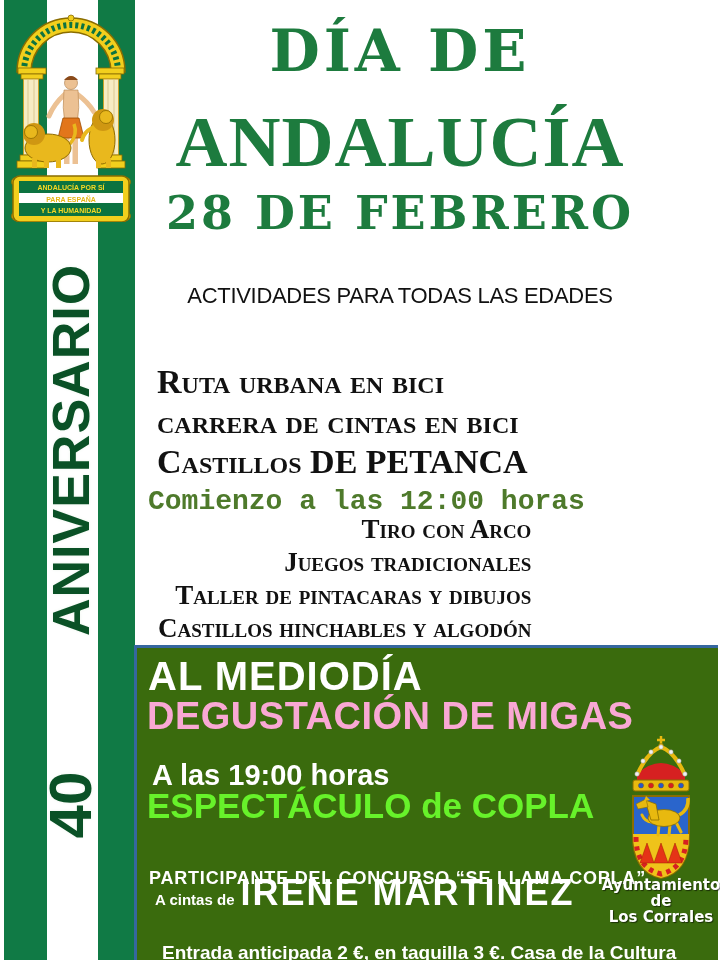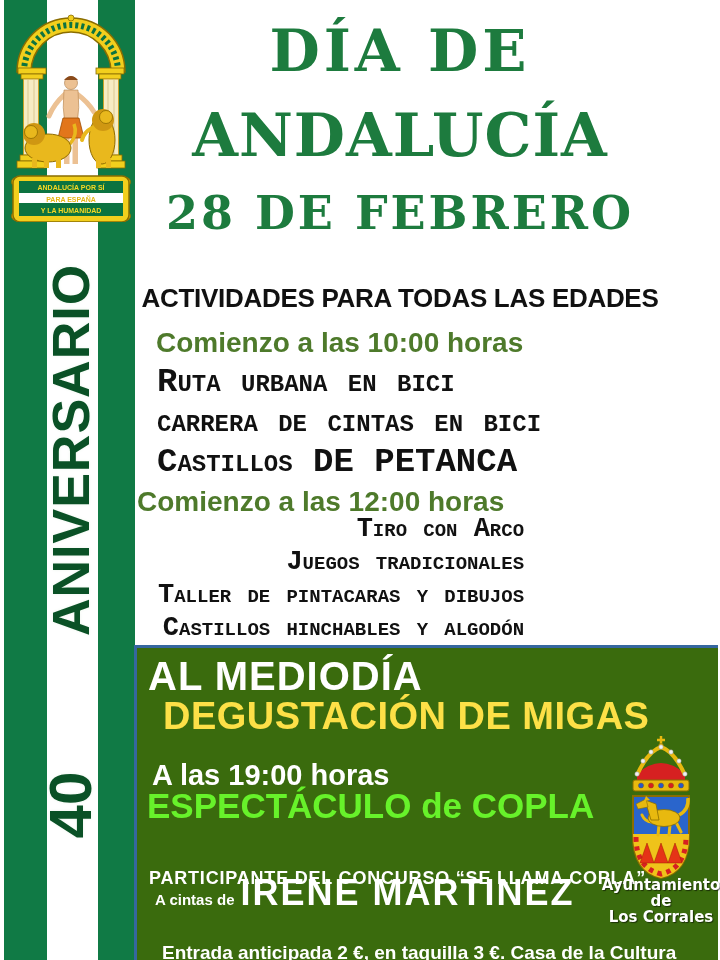--- a/index.html
+++ b/index.html
@@ -26,47 +26,47 @@
   .vert-aniv{left:-127px;top:422px;width:400px;height:56px;font-size:52px;letter-spacing:1px;}
   .vert-40{left:18px;top:773px;width:110px;height:64px;font-size:60px;}
   .emblem{position:absolute;left:4px;top:10px;}
   
   .title-l1,.title-l2,.title-l3{
     position:absolute;left:140px;width:520px;text-align:center;
     font-family:"DejaVu Serif","Liberation Serif",serif;font-weight:bold;
     color:#1d7b3e;line-height:1;
   }
   .title-l1{top:22px;font-size:58px;letter-spacing:4px;}
-  .title-l2{top:106px;font-size:59px;letter-spacing:1px;}
+  .title-l2{top:106px;font-size:72px;letter-spacing:1px;font-family:Liberation Serif, serif;}
   .title-l3{top:190px;font-size:46px;letter-spacing:3px;}
   
   .subtitle{
     position:absolute;left:140px;top:283px;width:520px;text-align:center;
-    font-size:26px;font-weight:bold;color:#111;letter-spacing:-0.3px;
+    font-size:22px;font-weight:normal;color:#111;letter-spacing:-0.3px;
   }
   .sched-heading{
     position:absolute;font-size:28px;font-weight:bold;color:#4e7a2b;line-height:1;
   }
   .h10{left:156px;top:329px;}
-  .h12{left:137px;top:488px;}
+  .h12{left:148px;top:488px;font-family:Liberation Mono, monospace;}
   .acts{
-    position:absolute;font-family:Liberation Mono, monospace;
+    position:absolute;font-family:Liberation Serif, serif;
     font-weight:bold;color:#111;font-variant:small-caps;
   }
   .acts1{left:157px;top:362px;font-size:34px;line-height:40px;}
   .acts2{left:158px;top:513px;font-size:27px;line-height:33px;text-align:right;}
   
   .panel{
     position:absolute;left:134px;top:645px;width:584px;height:315px;
     background:#3a6b0d;border-top:3px solid #35679f;border-left:3px solid #35679f;
     box-sizing:border-box;z-index:2;color:#fff;font-weight:bold;
   }
   .panel>div{position:absolute;line-height:1.05;white-space:nowrap;}
   .p-mediodia{left:11px;top:7px;font-size:40px;letter-spacing:1px;color:#ffffff;}
-  .p-migas{left:26px;top:49px;font-size:38px;letter-spacing:.5px;color:#fde047;}
+  .p-migas{left:10px;top:49px;font-size:38px;letter-spacing:.5px;color:#f9a8d4;}
   .p-19{left:15px;top:112px;font-size:29px;}
   .p-copla{left:10px;top:140px;font-size:35px;color:#67f22a;}
   .p-cargo{left:18px;top:182px;display:flex;align-items:baseline;gap:6px;}
   .p-cargo .lbl{font-size:15px;}
   .p-cargo .artist{font-size:36px;letter-spacing:2px;margin-top:44px;}
   .p-note{left:12px;top:221px;font-size:18px;letter-spacing:.8px;}
   .p-tickets{left:25px;top:247px;font-size:19px;letter-spacing:0px;margin-top:48px;}
   .p-crest{left:478px;top:88px;}
   .p-council{left:444px;top:230px;width:160px;text-align:center;font-size:15px;
     line-height:19px;font-family:"DejaVu Sans",sans-serif;
@@ -152,21 +152,20 @@
       </g>
     </svg>
   </div>
 
   <div class="title-l1">DÍA DE</div>
   <div class="title-l2">ANDALUCÍA</div>
   <div class="title-l3">28 DE FEBRERO</div>
 
   <div class="subtitle">ACTIVIDADES PARA TODAS LAS EDADES</div>
 
-  <div class="sched-heading h10">Comienzo a las 10:00 horas</div>
   <div class="acts acts1">
     <div>Ruta urbana en bici</div>
     <div>carrera de cintas en bici</div>
     <div>Castillos DE PETANCA</div>
   </div>
 
   <div class="sched-heading h12">Comienzo a las 12:00 horas</div>
   <div class="acts acts2">
     <div>Tiro con Arco</div>
     <div>Juegos tradicionales</div>

